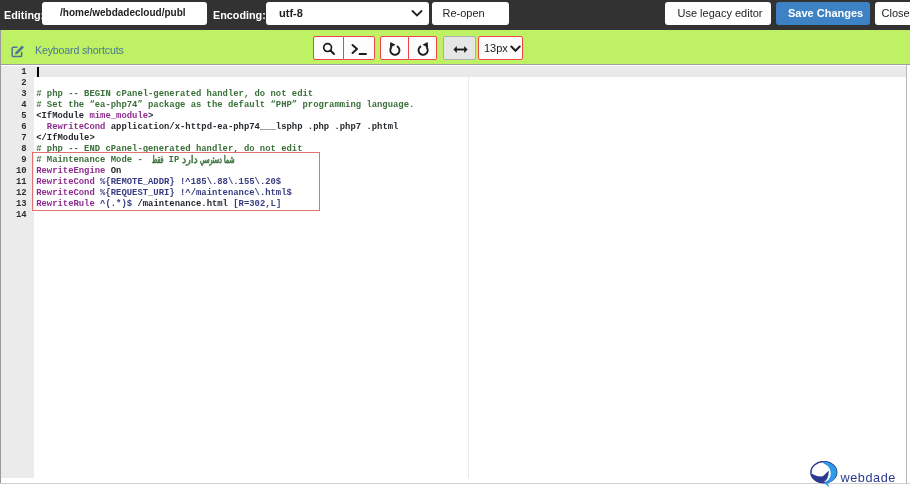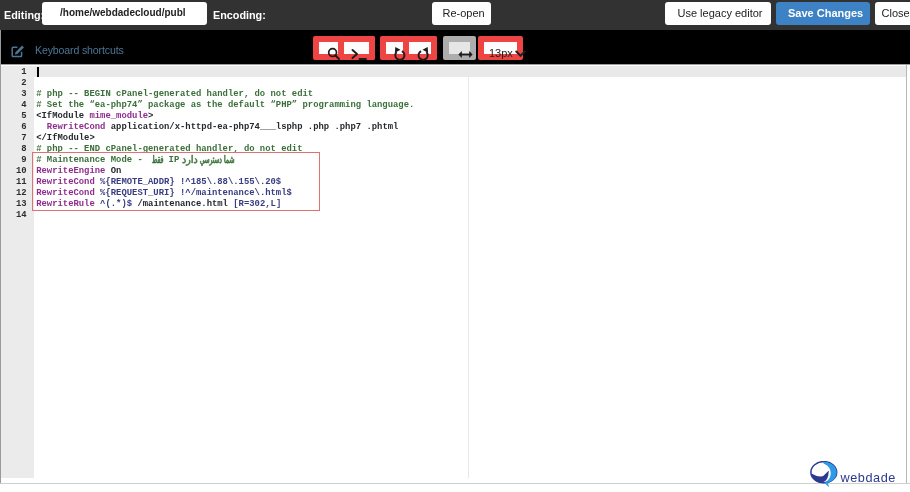--- a/index.html
+++ b/index.html
@@ -2,23 +2,23 @@
 <html><head><meta charset="utf-8">
 <style>
 *{margin:0;padding:0;box-sizing:border-box}
 html,body{width:910px;height:492px;overflow:hidden;background:#fff;font-family:"Liberation Sans",sans-serif}
 #page{position:relative;width:910px;height:492px}
 .abs{position:absolute}
 #topbar{left:0;top:0;width:910px;height:30px;background:#323232}
 .tlabel{color:#fff;font-weight:bold;font-size:10.8px;top:9px}
 .wbox{background:#fff;border-radius:3px;top:1.5px;height:23px}
 .wbox .txt{position:absolute;font-size:11px;color:#222;white-space:nowrap}
-#row2{left:0;top:30px;width:910px;height:35px;background:#000000;border-bottom:1px solid #9e9e9e}
+#row2{left:0;top:30px;width:910px;height:35px;background:#bef264;border-bottom:1px solid #9e9e9e}
 #ks{left:11px;top:14px;color:#4b7695;font-size:10.6px}
-.tbtn{position:absolute;top:6px;height:24px;background:#fcfcfc;border:6px solid #ef4444;border-radius:2px}
+.tbtn{position:absolute;top:6px;height:24px;background:#fcfcfc;border:1px solid #ef4444;border-radius:2px}
 #leftb{left:0;top:30px;width:1px;height:453px;background:#9a9a9a}
 #rightb{left:906px;top:65px;width:1px;height:419px;background:#b7b7b7}
 #activeline{left:1px;top:66px;width:905px;height:11px;background:#e9e9e9}
 #gutter{left:1px;top:65.5px;width:33px;height:412px;background:#ebebeb}
 .gnum{position:absolute;left:0;width:25.7px;text-align:right;font-family:"Liberation Mono",monospace;font-size:8.9px;color:#2f2f2f;line-height:11.0px;white-space:pre;font-weight:bold}
 #code{left:36.2px;top:67.3px;font-family:"Liberation Mono",monospace;font-size:8.9px;line-height:11.0px;color:#24292e;font-weight:bold}
 .ln{position:absolute;left:0;white-space:pre;height:11.0px}
 .c{color:#3a6f3a}
 .k{color:#8e2d8e}
 .n{color:#383c80}
@@ -30,21 +30,27 @@
 .ar path{fill:#3a6f3a;stroke:#3a6f3a;stroke-width:0.55}
 </style></head>
 <body>
 <div id="page">
   <div class="abs" id="topbar">
     <div class="abs tlabel" style="left:4px">Editing:</div>
     <div class="abs wbox" style="left:42px;width:165px">
         <span class="txt" style="left:18px;top:5.5px;font-weight:bold;font-size:10px">/home/webdadecloud/publ</span>
       </div>
     <div class="abs tlabel" style="left:213px">Encoding:</div>
-    <div class="abs wbox" style="left:431.5px;width:59px">
+    <div class="abs wbox" style="left:266px;width:162.5px">
+        <span class="txt" style="left:13px;top:5px;font-weight:bold">utf-8</span>
+      <svg style="position:absolute;left:145px;top:7px" width="12" height="9" viewBox="0 0 12 9">
+          <path d="M1.5 2 L6 6.5 L10.5 2" fill="none" stroke="#222" stroke-width="1.8" stroke-linecap="round"></path>
+        </svg>
+      </div>
+    <div class="abs wbox" style="left:431.5px;width:77px">
         <span class="txt" style="left:11px;top:5px">Re-open</span>
       </div>
     <div class="abs wbox" style="left:776px;width:94px;background:#3c82c4">
         <span class="txt" style="left:12px;top:5px;color:#fff;font-weight:bold">Save Changes</span>
       </div>
     <div class="abs wbox" style="left:665px;width:105.5px">
         <span class="txt" style="left:12.5px;top:5px">Use legacy editor</span>
       </div>
     <div class="abs wbox" style="left:875px;width:47px">
         <span class="txt" style="left:6.5px;top:5px">Close</span>

